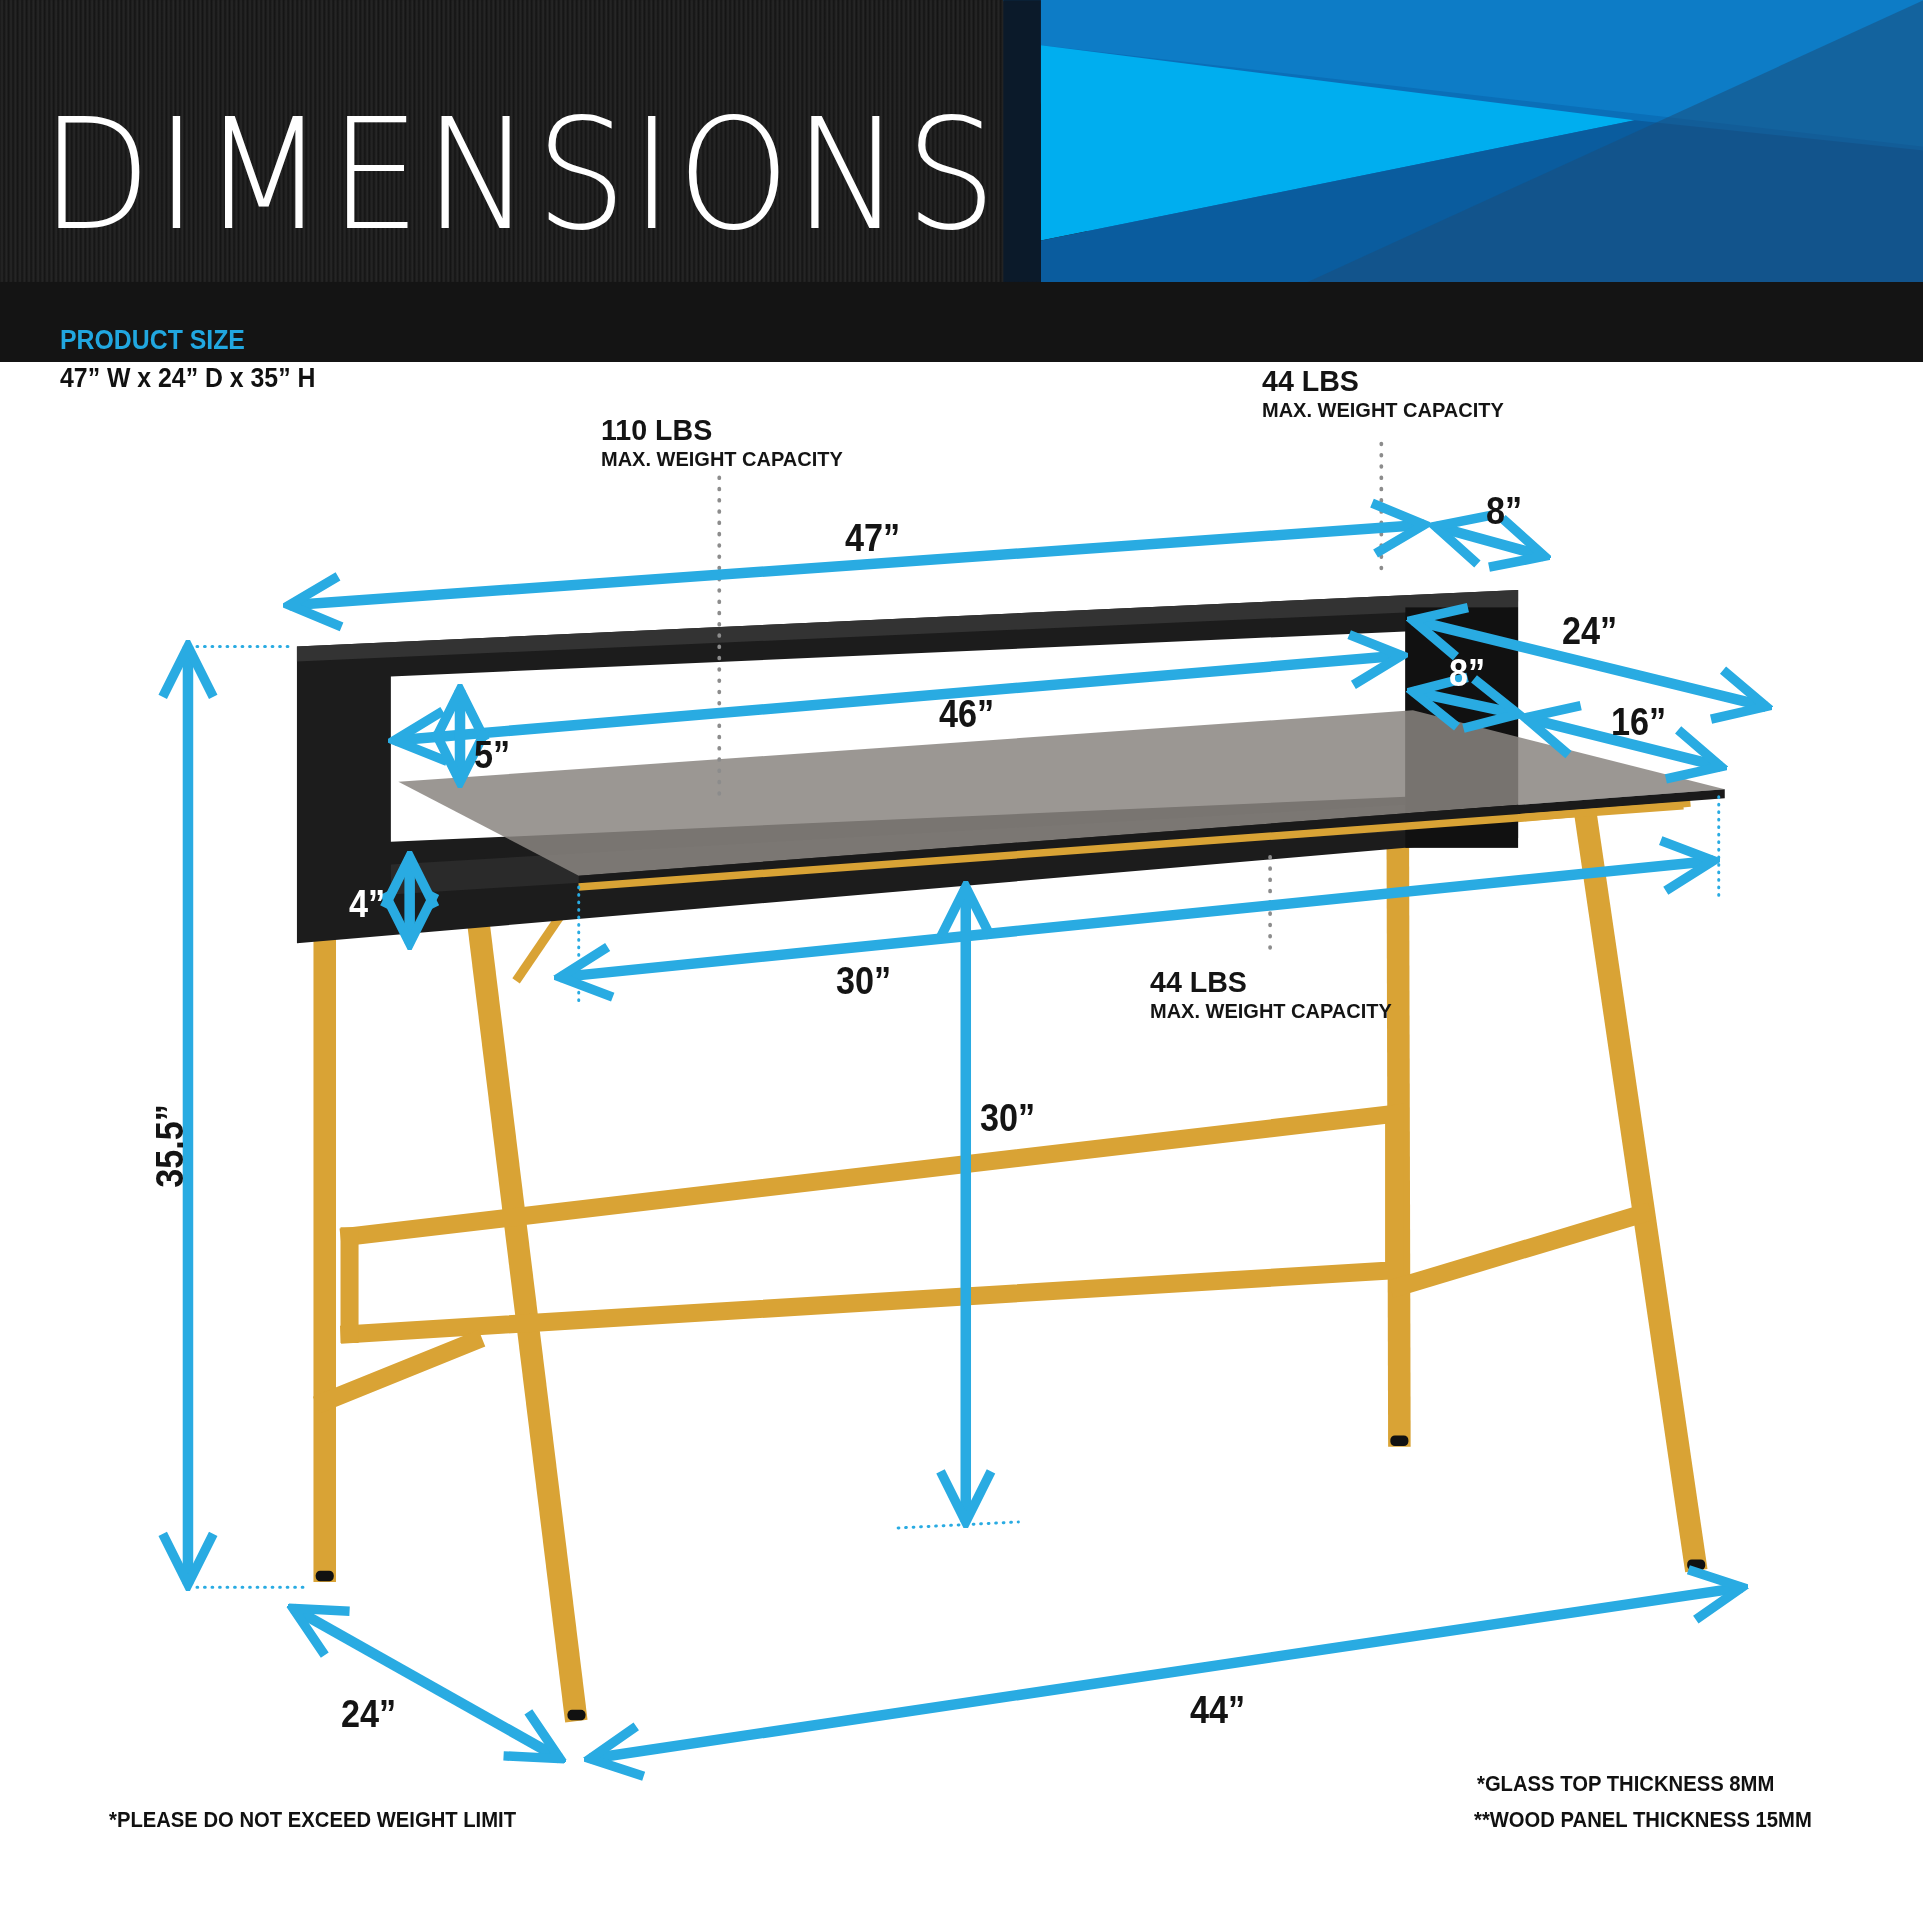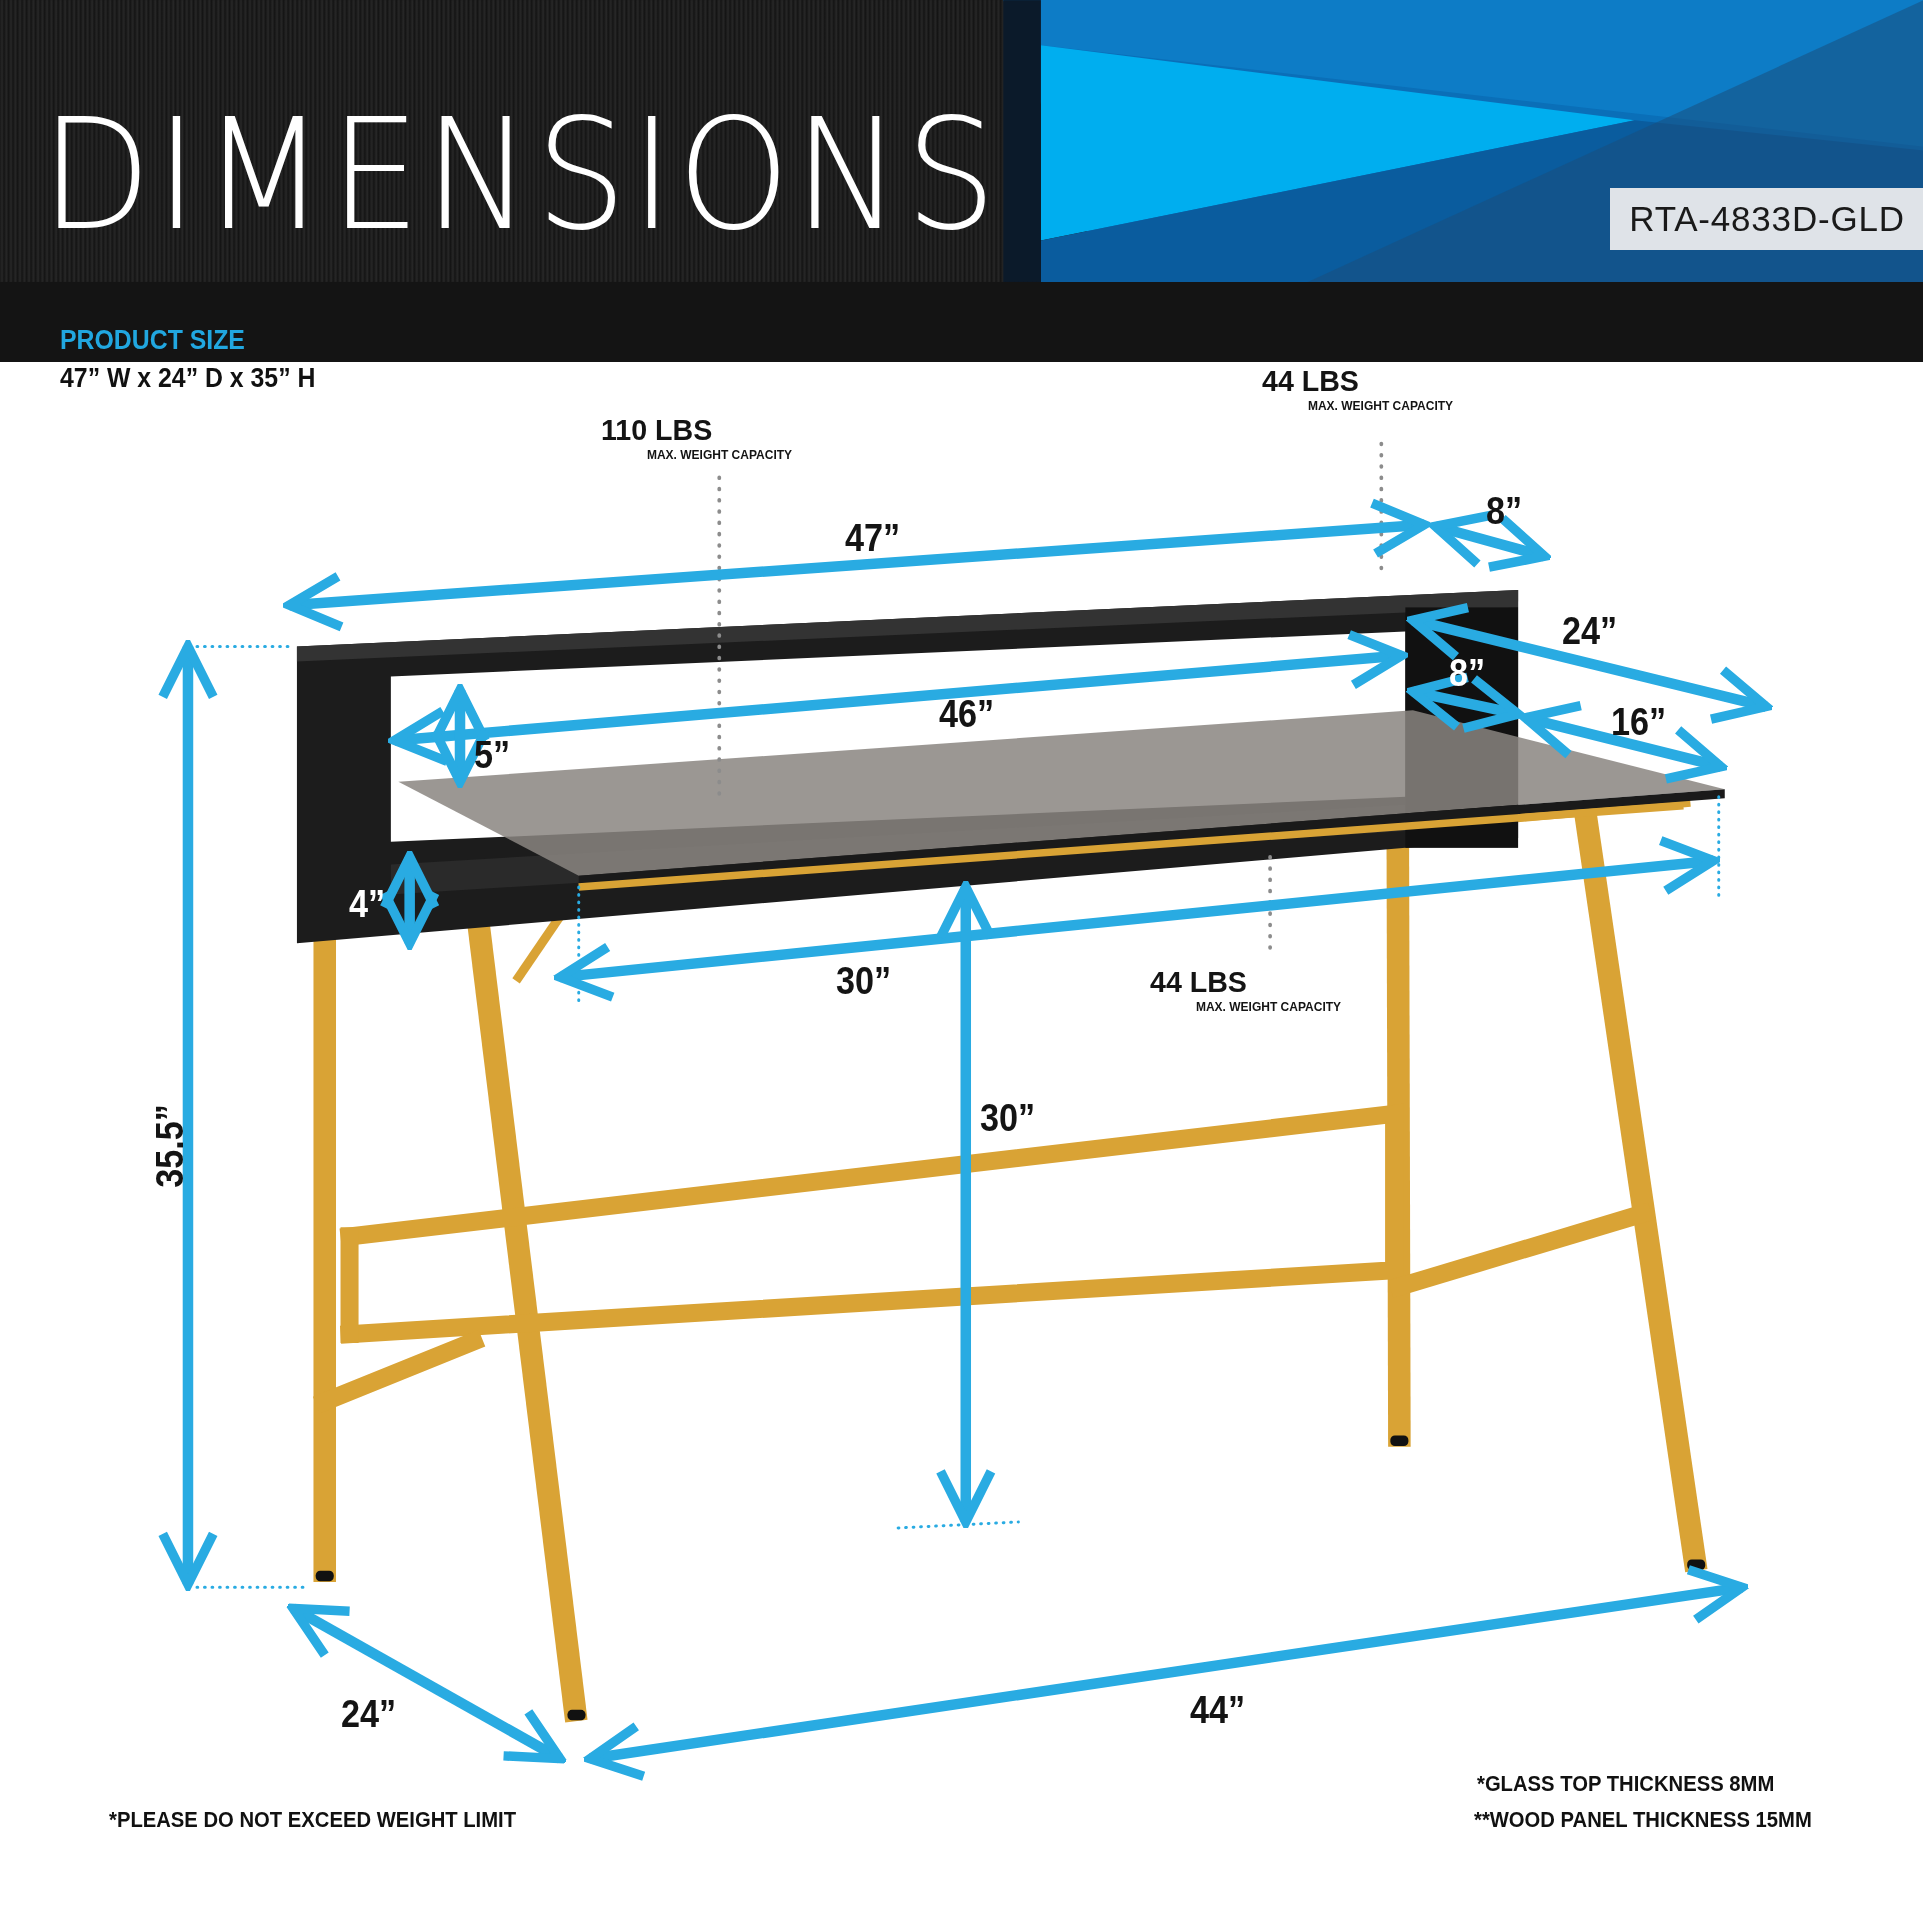--- a/index.html
+++ b/index.html
@@ -11,21 +11,21 @@
            font-size:154px; letter-spacing:4.5px; color:#ffffff; line-height:1; transform:scaleX(0.93); transform-origin:left top; }
   .model-badge { position:absolute; left:1610px; top:188px; width:314px; height:62px; background:#dfe3e8;
                  color:#1a1a1a; font-size:35px; display:flex; align-items:center; justify-content:center; letter-spacing:0.8px; }
   .size-heading { position:absolute; left:60px; top:325px; color:#21a7e0; font-weight:bold; font-size:27px; transform:scaleX(0.92); transform-origin:left; }
   .size-value { position:absolute; left:60px; top:363px; color:#111; font-weight:bold; font-size:27px; transform:scaleX(0.92); transform-origin:left; }
   .diagram { position:absolute; left:0; top:282px; width:1924px; height:1642px; }
   .lbl { position:absolute; font-weight:bold; color:#141414; line-height:1; white-space:nowrap; }
   .dim { font-size:38px; transform:scaleX(0.9); }
   .dim-white { color:#ffffff; }
   .cap-value { font-size:28.6px; text-align:left; }
-  .cap-sub { font-size:12px; text-align:center; }
+  .cap-sub { font-size:20px; text-align:center; }
   .cap { position:absolute; text-align:center; }
   .note { position:absolute; font-weight:bold; font-size:22px; color:#111; transform:scaleX(0.92); transform-origin:left; white-space:nowrap; }
 </style>
 </head>
 <body>
 
 <div class="header">
   <svg width="1924" height="282" viewBox="0 0 2560 375">
     <defs>
       <linearGradient id="wood" x1="0" x2="1" y1="0" y2="0">
@@ -40,21 +40,20 @@
     </defs>
     <rect width="2560" height="375" fill="url(#grain)"></rect>
     <polygon points="1335,0 2560,0 2560,375 1470,375" fill="#0a6fb8"></polygon>
     <polygon points="1385,0 2560,0 2560,195 1385,60" fill="#0d7cc6"></polygon>
     <polygon points="1385,60 2175,160 1385,320" fill="#00aeef"></polygon>
     <polygon points="1385,320 2175,160 2560,200 2560,375 1385,375" fill="#0a5c9e"></polygon>
     <polygon points="1740,375 2560,0 2560,375" fill="#1a4f7e" opacity="0.55"></polygon>
     <rect x="1335" y="0" width="50" height="375" fill="#0b1a2a"></rect>
   </svg>
   <div class="title">DIMENSIONS</div>
-  <div class="model-badge">RTA-4833D-GLD</div>
 </div>
 
 <div class="size-heading">PRODUCT SIZE</div>
 <div class="size-value">47” W x 24” D x 35” H</div>
 
 <svg class="diagram" width="1924" height="1642" viewBox="0 375 2560 2185">
   <defs>
     <marker id="arr" viewBox="0 0 20 20" refX="18" refY="10" markerWidth="6" markerHeight="6" orient="auto-start-reverse">
       <path d="M2,2 L18,10 L2,18" fill="none" stroke="#29abe2" stroke-width="3"></path>
     </marker>

